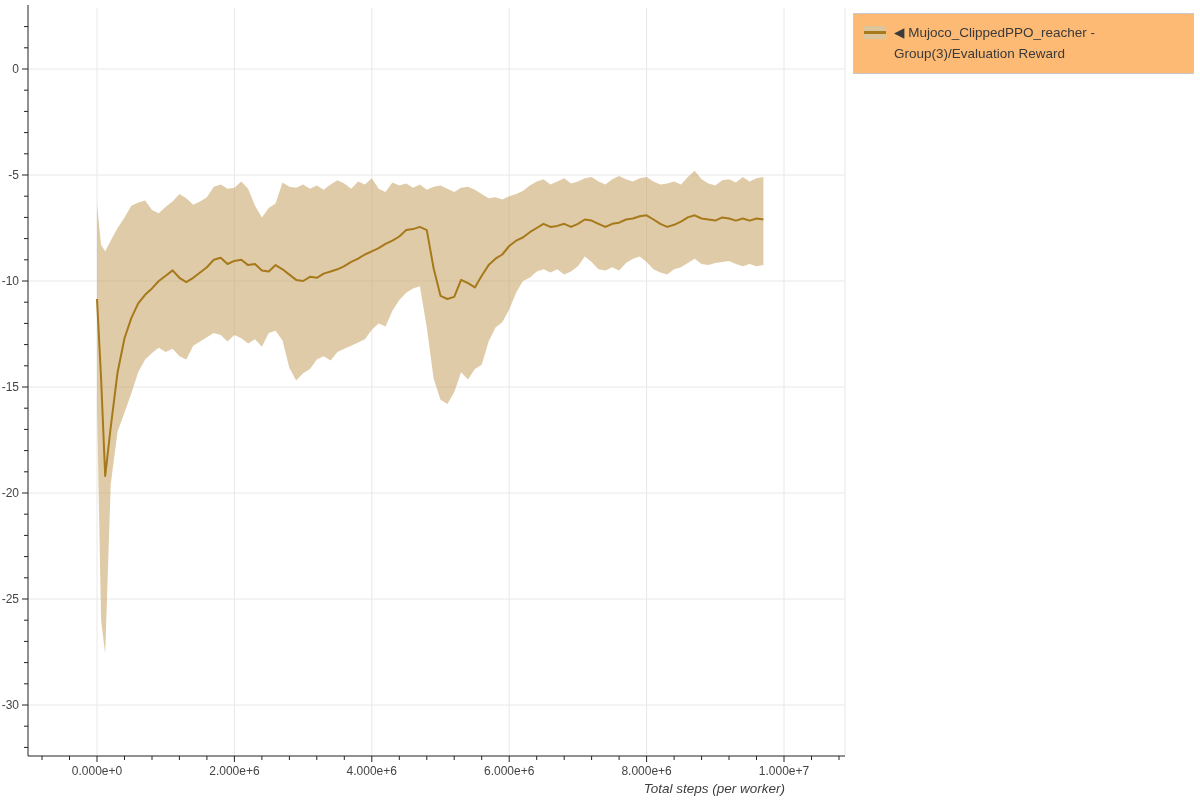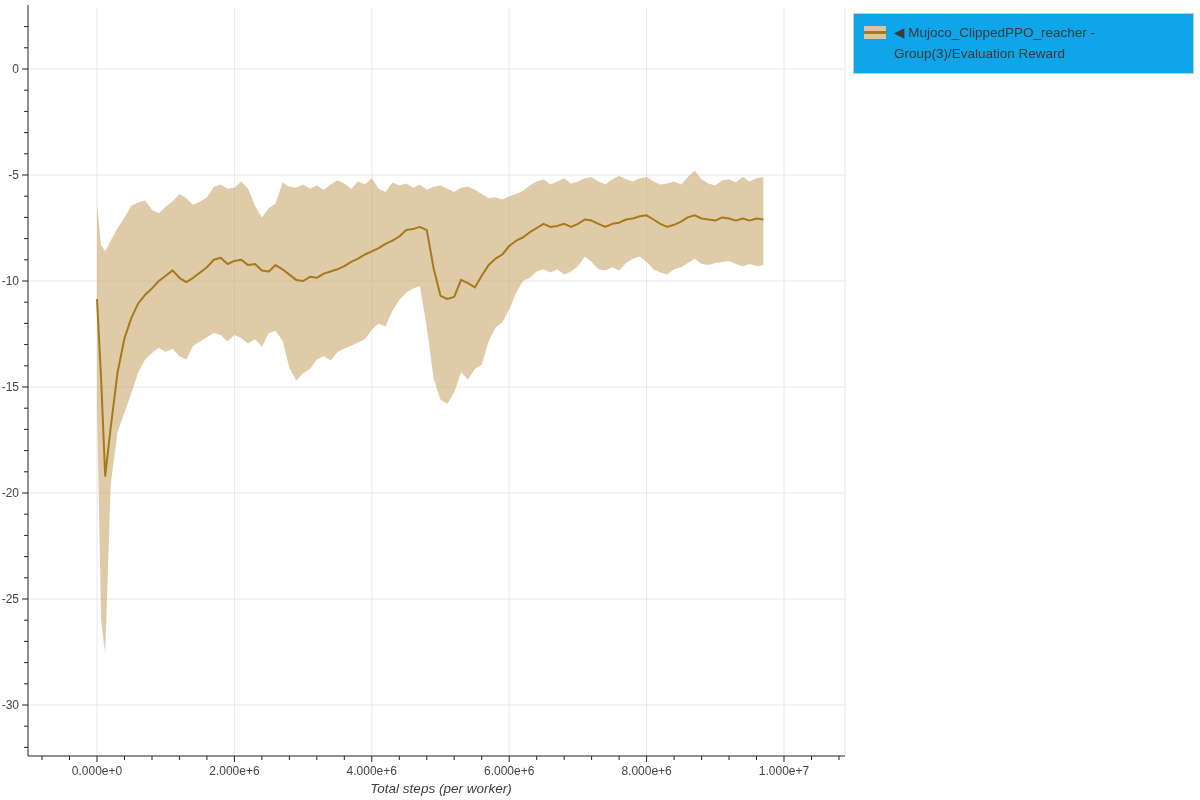--- a/index.html
+++ b/index.html
@@ -3,26 +3,26 @@
 <meta charset="utf-8">
 <style>
   html,body{margin:0;padding:0;background:#ffffff;}
   .stage{
     position:relative;width:1200px;height:800px;overflow:hidden;
     background:#ffffff;
     font-family:"Liberation Sans","DejaVu Sans",sans-serif;
   }
   #plot{position:absolute;left:0;top:0;}
   .x-axis-label{
-    position:absolute;left:97px;top:781px;width:688px;text-align:center;
+    position:absolute;left:97px;top:781px;width:688px;text-align:right;
     font-size:13.5px;font-style:italic;color:#3f3f3f;
   }
   .legend{
     position:absolute;left:853px;top:13px;width:341px;box-sizing:border-box;
-    background:#0ea5e9;border:1px solid #c9c9c9;padding:8px 10px 9px 10px;
+    background:#fdba74;border:1px solid #c9c9c9;padding:8px 10px 9px 10px;
   }
   .legend-item{display:flex;align-items:flex-start;gap:8px;cursor:default;}
   .swatch{
     position:relative;display:inline-block;width:22px;height:13px;
     margin-top:4px;background:#dcc59b;flex:0 0 auto;
   }
   .swatch-line{position:absolute;left:0;right:0;top:5px;height:3px;background:#a6791a;}
   .legend-label{font-size:13.5px;line-height:21px;color:#3a3a3a;}
 </style>
 </head>

